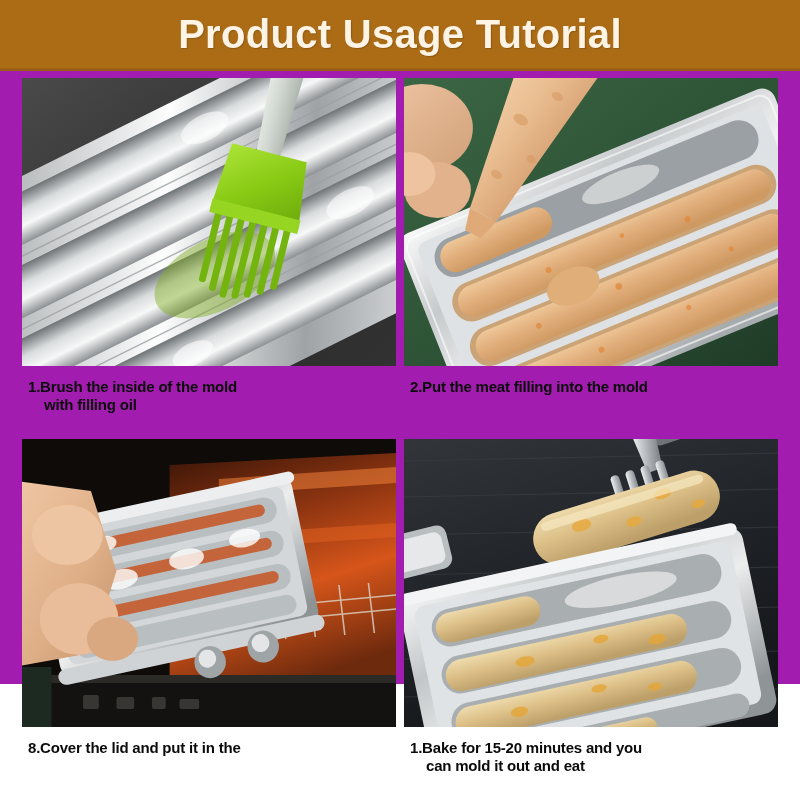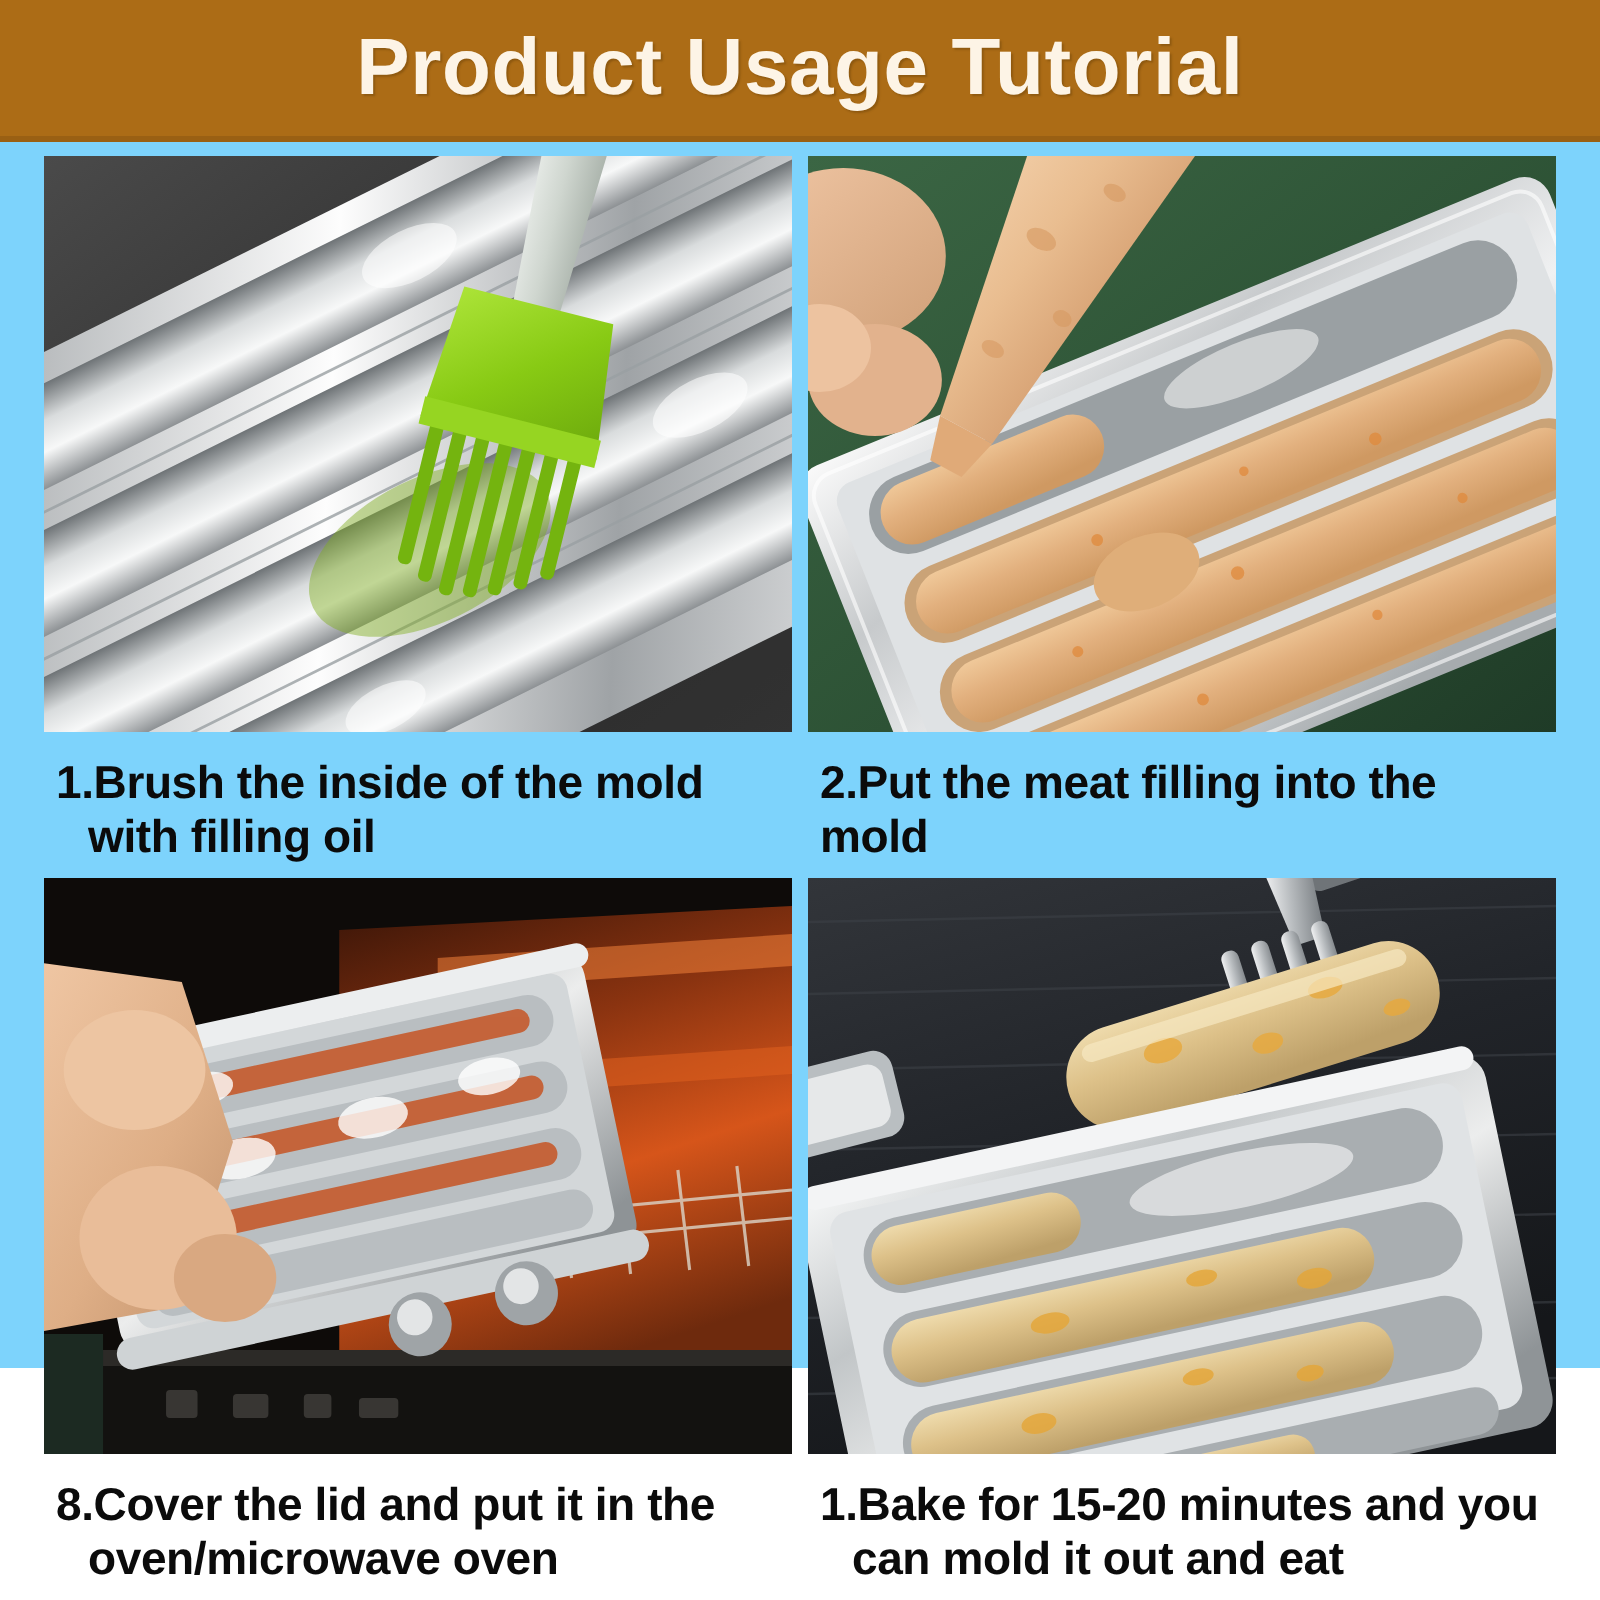--- a/index.html
+++ b/index.html
@@ -2,21 +2,21 @@
 <html><head>
 <meta charset="utf-8">
 <style>
   html,body{margin:0;padding:0;}
   body{
     width:800px;height:800px;
     background:#ffffff;
     font-family:"Liberation Sans", sans-serif;
     overflow:hidden;
   }
-  .page{position:relative;width:800px;height:684px;background:#7dd3fc;}
+  .page{position:relative;width:800px;height:684px;background:#a21caf;}
 
   
   .header{
     position:absolute;left:0;top:0;width:800px;height:68px;
     background:#ac6c16;
     border-bottom:3px solid #9a6013;
     display:flex;align-items:center;justify-content:center;
   }
   .header-title{
     color:#fdf4e6;
@@ -43,21 +43,21 @@
   .photo{
     width:100%;
     height:288px;
     overflow:hidden;
     position:relative;
     background:#2a2a2a;
   }
   .photo svg{display:block;width:100%;height:100%;}
   .caption{
     padding:12px 2px 0 6px;
-    font-size:23px;
+    font-size:15px;
     font-weight:bold;
     color:#0b0b0b;
     line-height:1.18;
     letter-spacing:-0.2px;
   }
   .caption .l2{display:block;padding-left:16px;}
 </style>
 </head>
 <body>
 
@@ -337,21 +337,20 @@
           <g>
             <path d="M-20 40 L70 52 L96 132 L70 214 L-20 230 Z" fill="url(#skinH)"></path>
             <ellipse cx="58" cy="180" rx="40" ry="36" fill="#e9bd99"></ellipse>
             <ellipse cx="92" cy="200" rx="26" ry="22" fill="#d9a881"></ellipse>
             <ellipse cx="46" cy="96" rx="36" ry="30" fill="#edc5a2"></ellipse>
           </g>
         </svg>
       </div>
       <div class="caption">
         <span>8.Cover the lid and put it in the</span>
-        <span class="l2">oven/microwave oven</span>
       </div>
     </div>
 
     <div class="cell">
       <div class="photo">
         <svg viewBox="0 0 380 288" preserveAspectRatio="none">
           <defs>
             <linearGradient id="slateBg" x1="0" y1="0" x2="0.4" y2="1">
               <stop offset="0" stop-color="#32353a"></stop>
                 <stop offset="0.5" stop-color="#212429"></stop>

